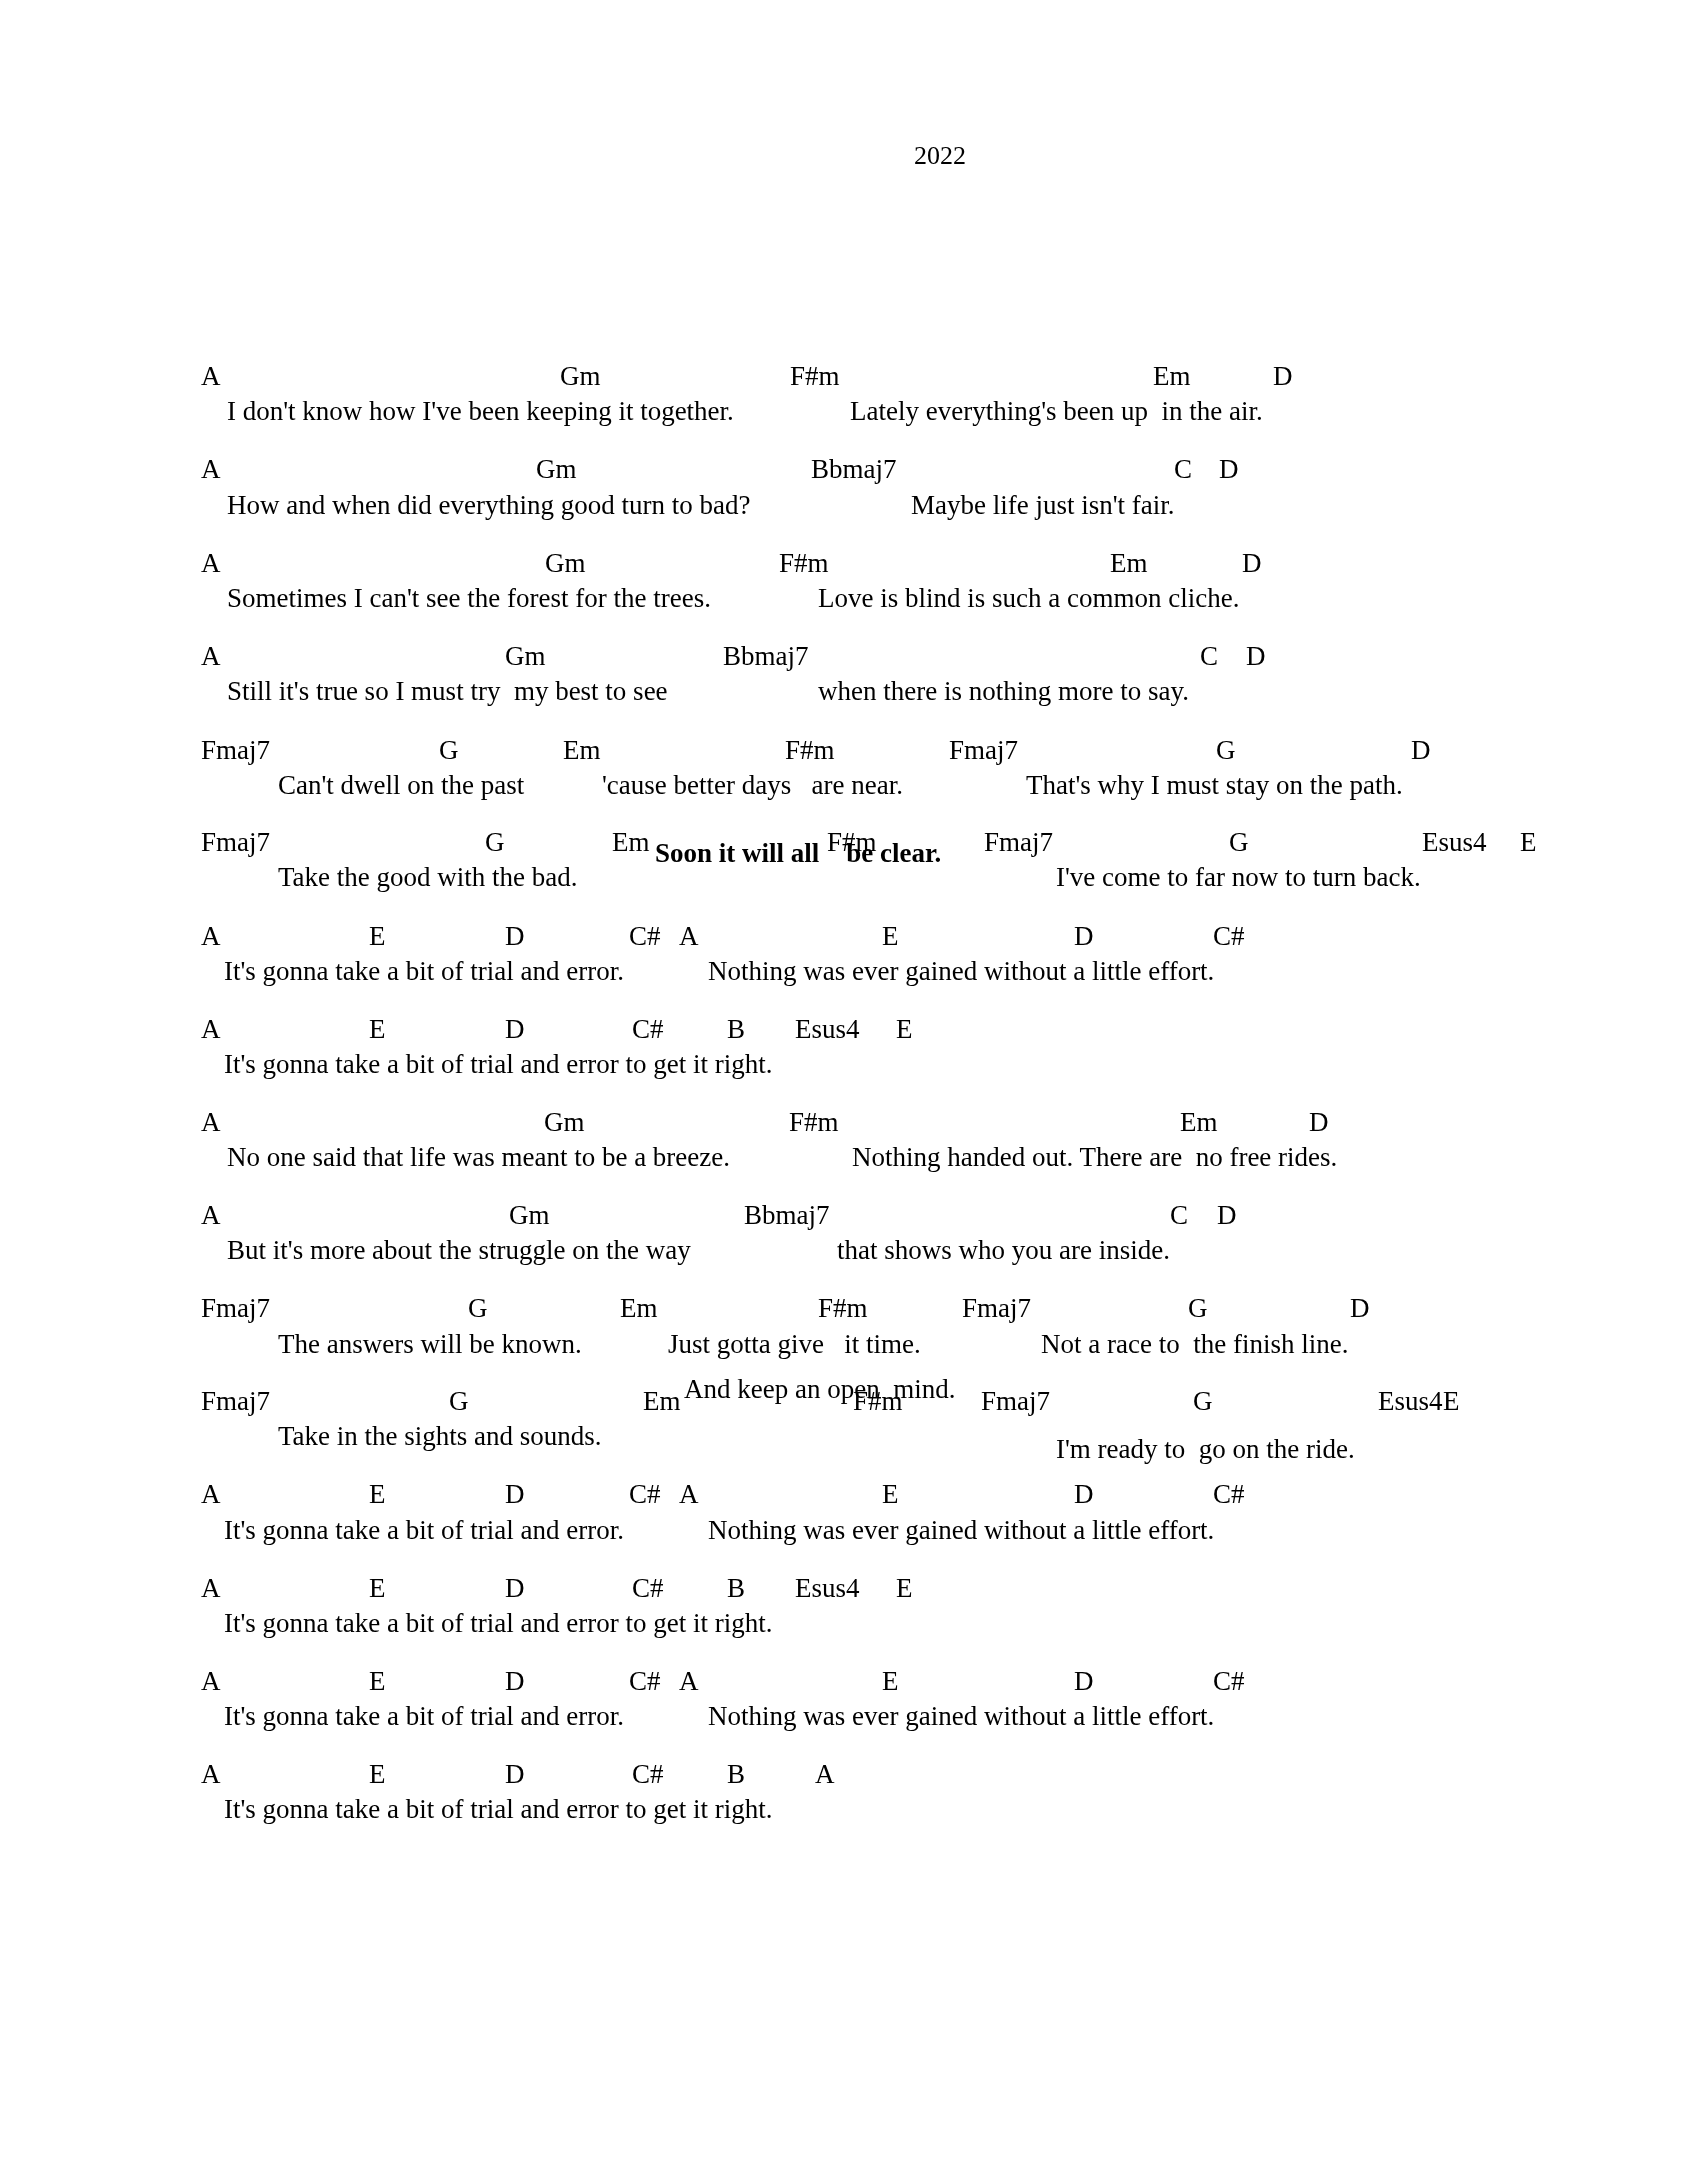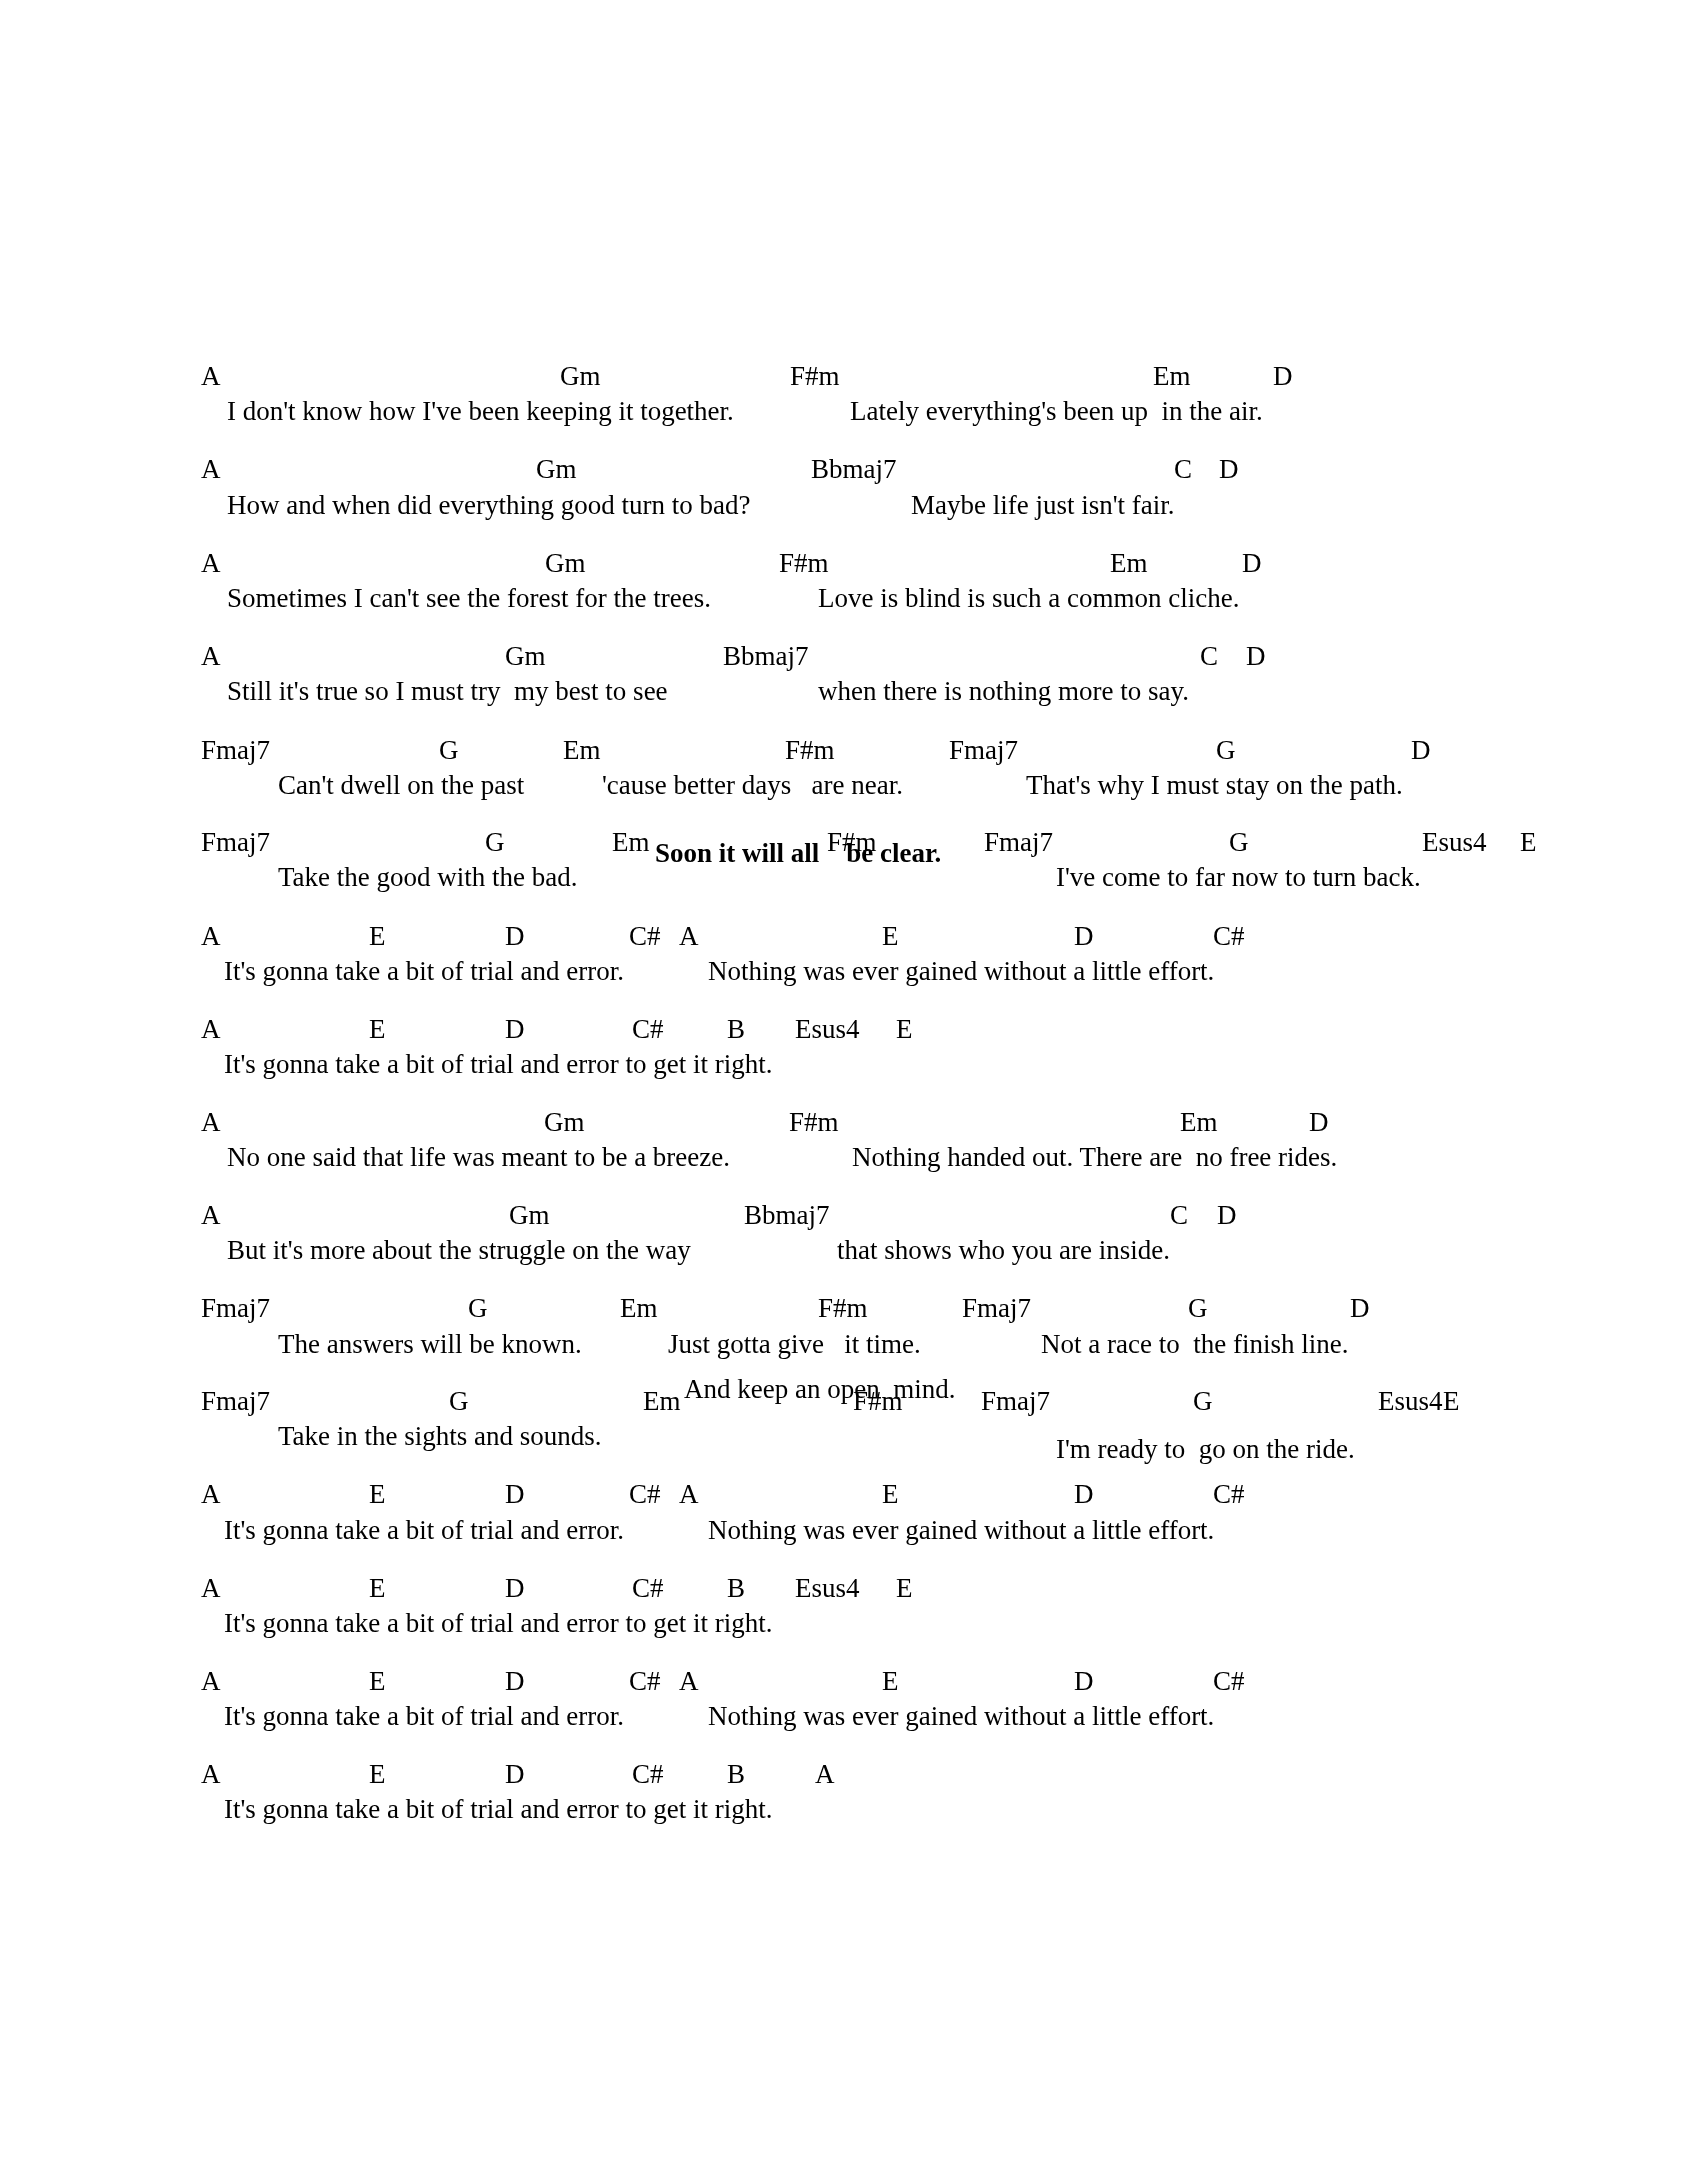--- a/index.html
+++ b/index.html
@@ -40,20 +40,21 @@
     line-height:35px;
     white-space:pre;
     color:#000;
   }
 </style>
 </head>
 <body>
 
 <div class="page">
   <div class="header">
+    <div class="song-year">2022</div>
   </div>
   <main>
       <div>
         <span class="chord" style="left: 201px; top: 359px;">A</span>
         <span class="chord" style="left: 560px; top: 359px;">Gm</span>
         <span class="chord" style="left: 790px; top: 359px;">F#m</span>
         <span class="chord" style="left: 1153px; top: 359px;">Em</span>
         <span class="chord" style="left: 1273px; top: 359px;">D</span>
         <span class="lyric" style="left: 227px; top: 394px;">I don't know how I've been keeping it together.</span>
         <span class="lyric" style="left: 850px; top: 394px;">Lately everything's been up  in the air.</span>

